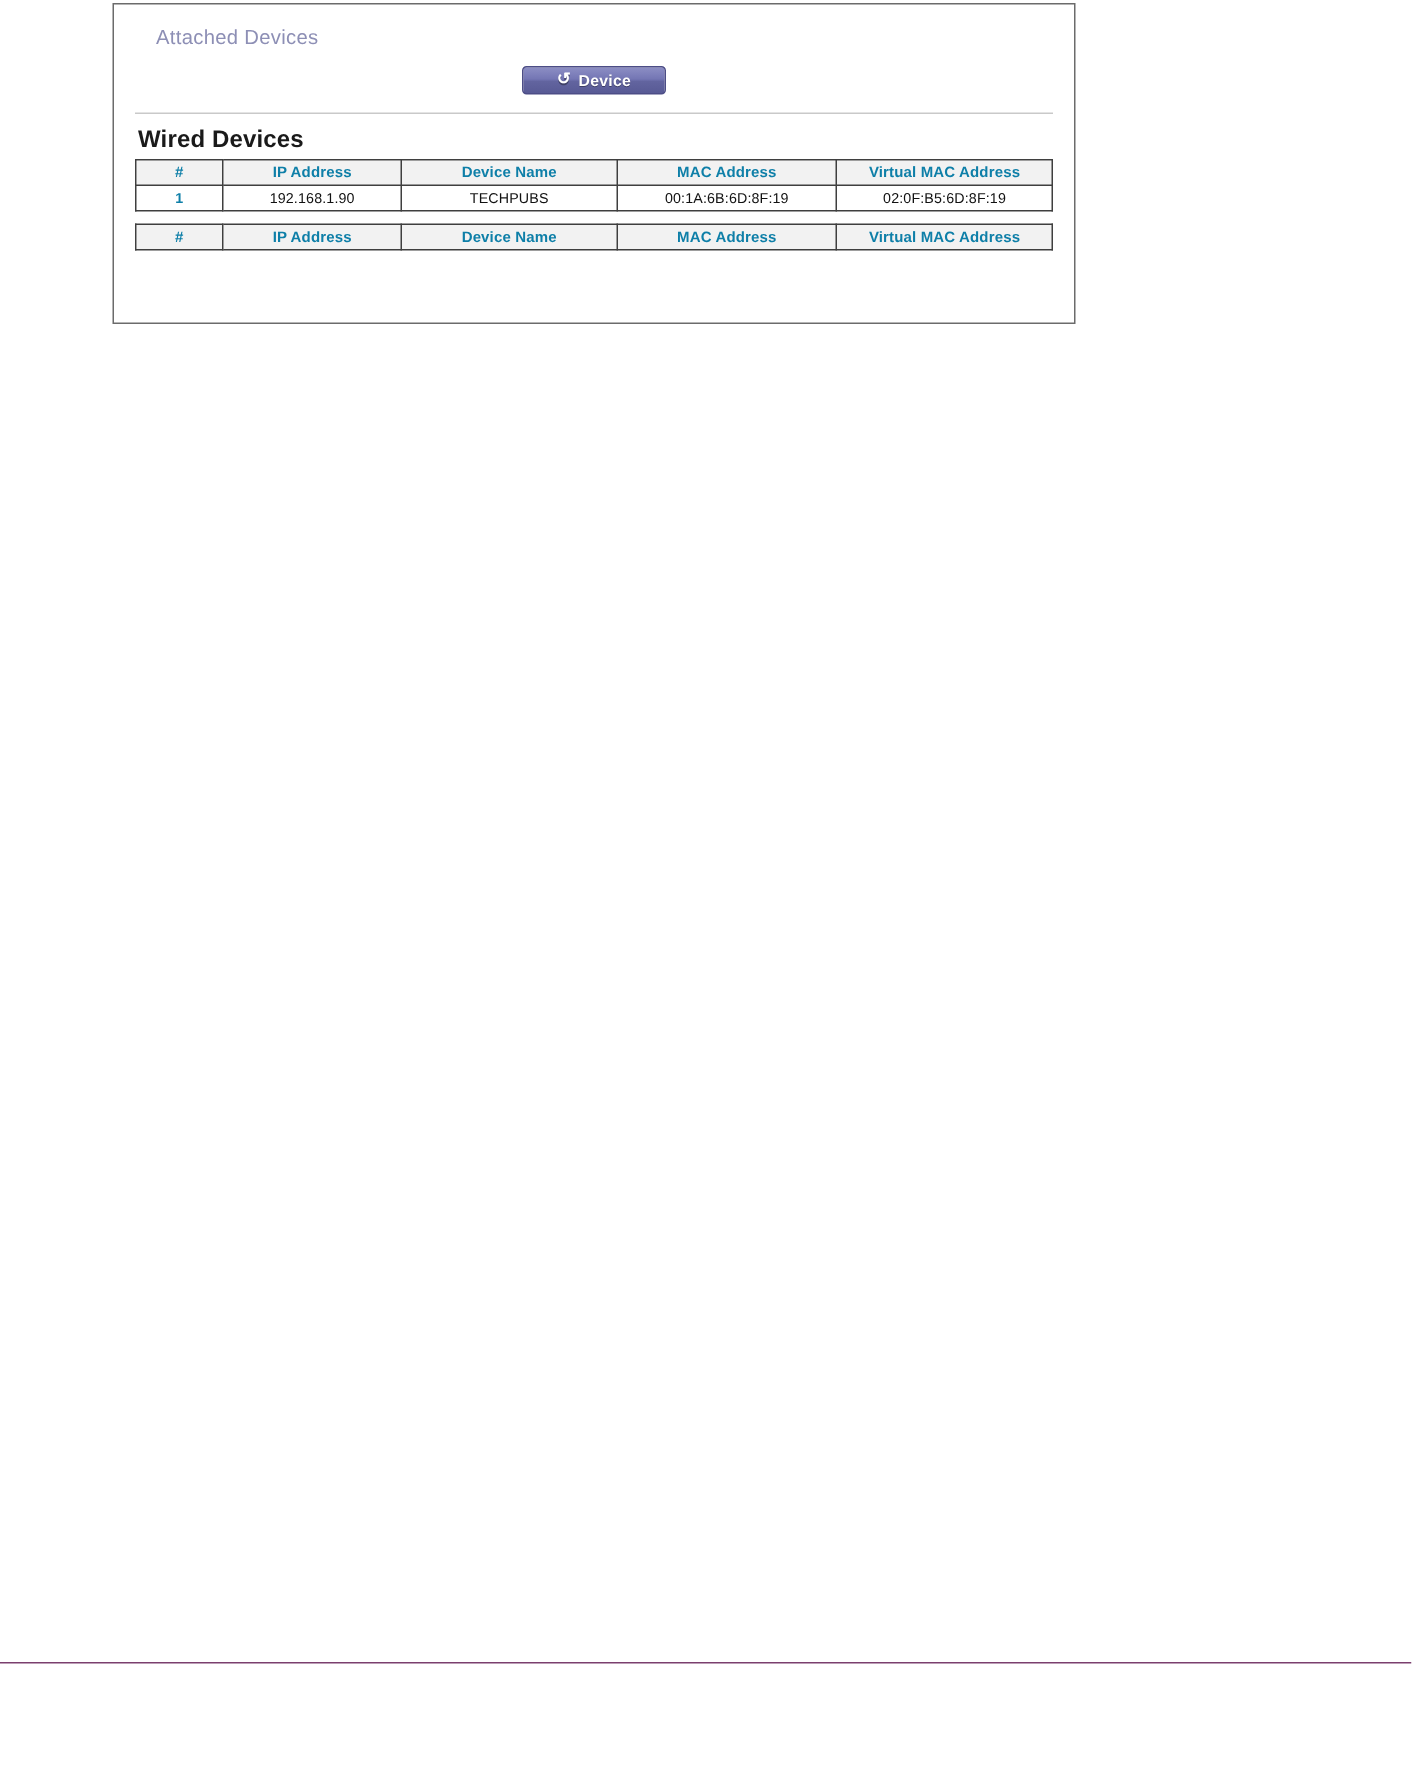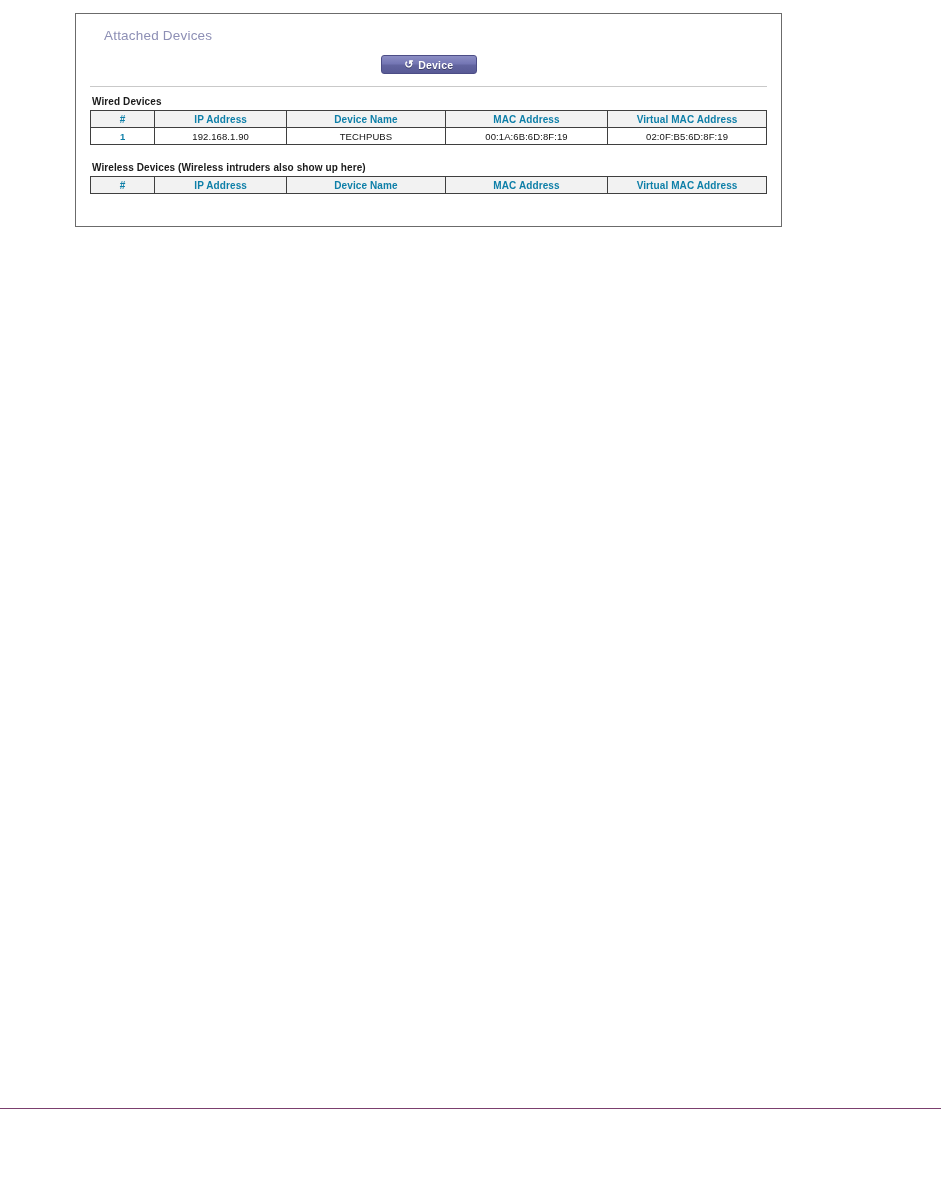--- a/index.html
+++ b/index.html
@@ -13,27 +13,26 @@
     position: relative;
     font-family: "Liberation Sans", sans-serif;
     overflow: hidden;
   }
 
   
   .panel {
     position: absolute;
     left: 75px;
     top: 2px;
-    width: 707px;
+    width: 642px;
     height: 214px;
     border: 1px solid #6b6b6b;
     background: #ffffff;
     box-sizing: border-box;
     padding: 10px 14px 0 14px;
-    margin-top: 11px;
   }
 
   .panel-title {
     font-size: 13.5px;
     color: #8d8fb5;
     letter-spacing: 0.2px;
     margin: 4px 0 0 14px;
     font-family: "Liberation Sans", sans-serif;
   }
 
@@ -72,21 +71,21 @@
   
   .divider {
     height: 1px;
     background: #c9c9c9;
     margin: 12px 0 0 0;
     width: 100%;
   }
 
   
   .section-heading {
-    font-size: 10px;
+    font-size: 16px;
     font-weight: bold;
     color: #1a1a1a;
     margin: 9px 0 3px 2px;
     letter-spacing: 0.1px;
   }
 
   
   table.devices {
     border-collapse: collapse;
     width: 100%;
@@ -181,21 +180,20 @@
         <td>192.168.1.90</td>
         <td>TECHPUBS</td>
         <td>00:1A:6B:6D:8F:19</td>
         <td>02:0F:B5:6D:8F:19</td>
       </tr>
     </tbody>
   </table>
 
   <div class="spacer-wireless"></div>
 
-  <div class="section-heading">Wireless Devices (Wireless intruders also show up here)</div>
 
   <table class="devices">
     <colgroup>
       <col class="c-idx">
         <col class="c-ip">
         <col class="c-name">
         <col class="c-mac">
         <col class="c-vmac">
     </colgroup>
     <thead>

